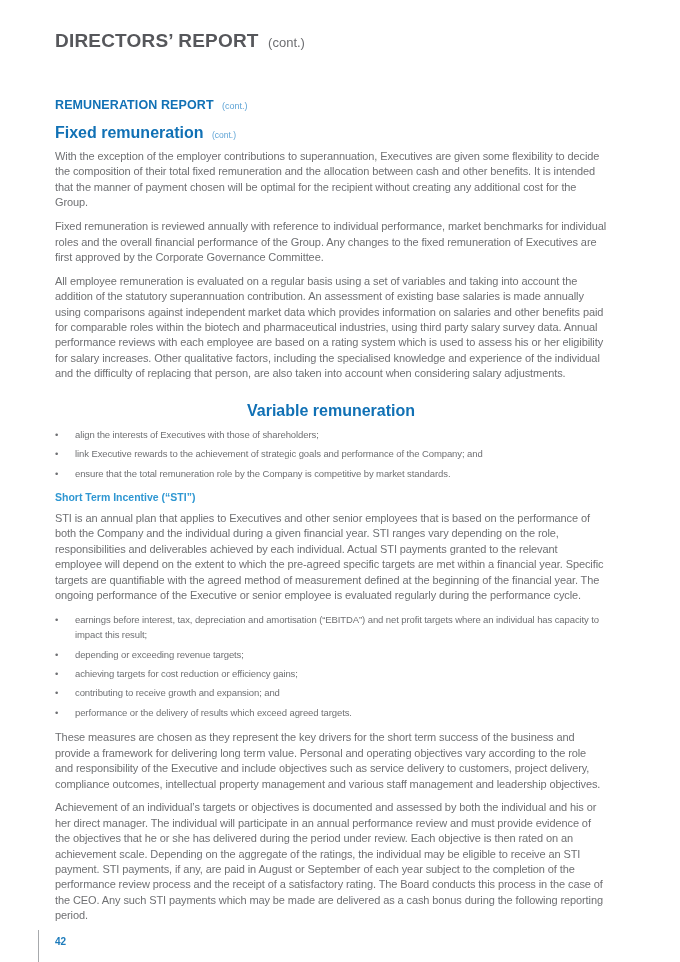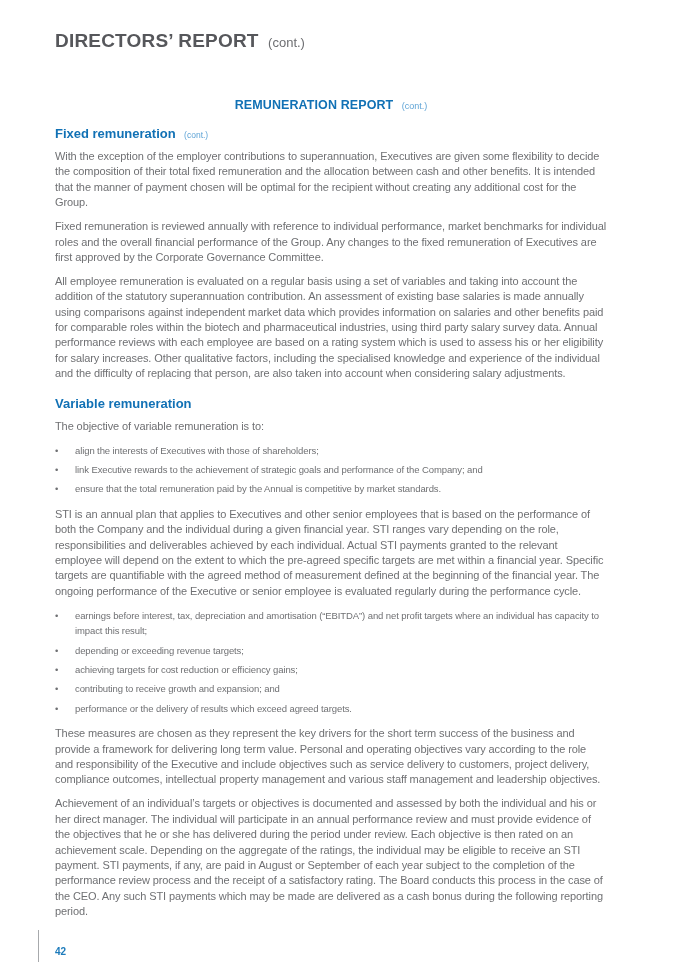--- a/index.html
+++ b/index.html
@@ -25,36 +25,36 @@
     letter-spacing: 0.2px;
     margin-top: 12px;
   }
   .doc-title-cont {
     font-size: 13px;
     font-weight: 400;
     color: #6d6e71;
     margin-left: 5px;
   }
   
-  .h2-row { margin: 0 0 11px 0; white-space: nowrap; text-align: center; }
+  .h2-row { margin: 0 0 11px 0; white-space: nowrap; }
   .h2 {
     font-size: 12.5px;
     font-weight: 700;
     color: #1171b5;
     letter-spacing: 0.1px;
   }
   .h2-cont { font-size: 9px; color: #5fa4d6; margin-left: 4px; }
   .h3-row { margin: 0 0 7px 0; white-space: nowrap; }
   .h3 {
-    font-size: 13px;
+    font-size: 16px;
     font-weight: 700;
     color: #1171b5;
   }
   .h3-cont { font-size: 8.5px; color: #5fa4d6; margin-left: 4px; }
-  .h3-row.spaced { margin-top: 12px; }
+  .h3-row.spaced { margin-top: 20px; text-align: center; }
   .h4 {
     font-size: 10.5px;
     font-weight: 600;
     color: #2f97d2;
     margin: 3px 0 8px 0;
   }
   
   .para {
     font-size: 11px;
     letter-spacing: -0.1px;
@@ -87,21 +87,21 @@
     position: absolute;
     left: 38px;
     bottom: 0;
     width: 1px;
     height: 32px;
     background: #a7a9ac;
   }
   .page-number {
     position: absolute;
     left: 55px;
-    bottom: 5px;
+    bottom: 15px;
     font-size: 10px;
     font-weight: 700;
     color: #1d7bbb;
   }
 </style>
 </head>
 <body>
 
 <div class="page">
   <main class="content">
@@ -123,37 +123,37 @@
 
     <p class="para">With the exception of the employer contributions to superannuation, Executives are given some flexibility to decide the composition of their total fixed remuneration and the allocation between cash and other benefits. It is intended that the manner of payment chosen will be optimal for the recipient without creating any additional cost for the Group.</p>
     <p class="para">Fixed remuneration is reviewed annually with reference to individual performance, market benchmarks for individual roles and the overall financial performance of the Group. Any changes to the fixed remuneration of Executives are first approved by the Corporate Governance Committee.</p>
     <p class="para">All employee remuneration is evaluated on a regular basis using a set of variables and taking into account the addition of the statutory superannuation contribution. An assessment of existing base salaries is made annually using comparisons against independent market data which provides information on salaries and other benefits paid for comparable roles within the biotech and pharmaceutical industries, using third party salary survey data. Annual performance reviews with each employee are based on a rating system which is used to assess his or her eligibility for salary increases. Other qualitative factors, including the specialised knowledge and experience of the individual and the difficulty of replacing that person, are also taken into account when considering salary adjustments.</p>
 
     <div class="h3-row spaced">
       <span class="h3">Variable remuneration</span>
     </div>
 
 
-    <p class="para">The objective of variable remuneration is to:</p>
 
     <ul class="bullets">
       <li>
         <span class="bullet-marker">•</span>
         <span class="bullet-text">align the interests of Executives with those of shareholders;</span>
       </li>
       <li>
         <span class="bullet-marker">•</span>
         <span class="bullet-text">link Executive rewards to the achievement of strategic goals and performance of the Company; and</span>
       </li>
       <li>
         <span class="bullet-marker">•</span>
-        <span class="bullet-text">ensure that the total remuneration paid by the Annual is competitive by market standards.</span>
+        <span class="bullet-text">ensure that the total remuneration role by the Company is competitive by market standards.</span>
       </li>
     </ul>
 
+    <div class="h4">Short Term Incentive (“STI”)</div>
 
     <p class="para">STI is an annual plan that applies to Executives and other senior employees that is based on the performance of both the Company and the individual during a given financial year. STI ranges vary depending on the role, responsibilities and deliverables achieved by each individual. Actual STI payments granted to the relevant employee will depend on the extent to which the pre-agreed specific targets are met within a financial year. Specific targets are quantifiable with the agreed method of measurement defined at the beginning of the financial year. The ongoing performance of the Executive or senior employee is evaluated regularly during the performance cycle.</p>
 
     <ul class="bullets">
       <li>
         <span class="bullet-marker">•</span>
         <span class="bullet-text">earnings before interest, tax, depreciation and amortisation (“EBITDA”) and net profit targets where an individual has capacity to impact this result;</span>
       </li>
       <li>
         <span class="bullet-marker">•</span>

